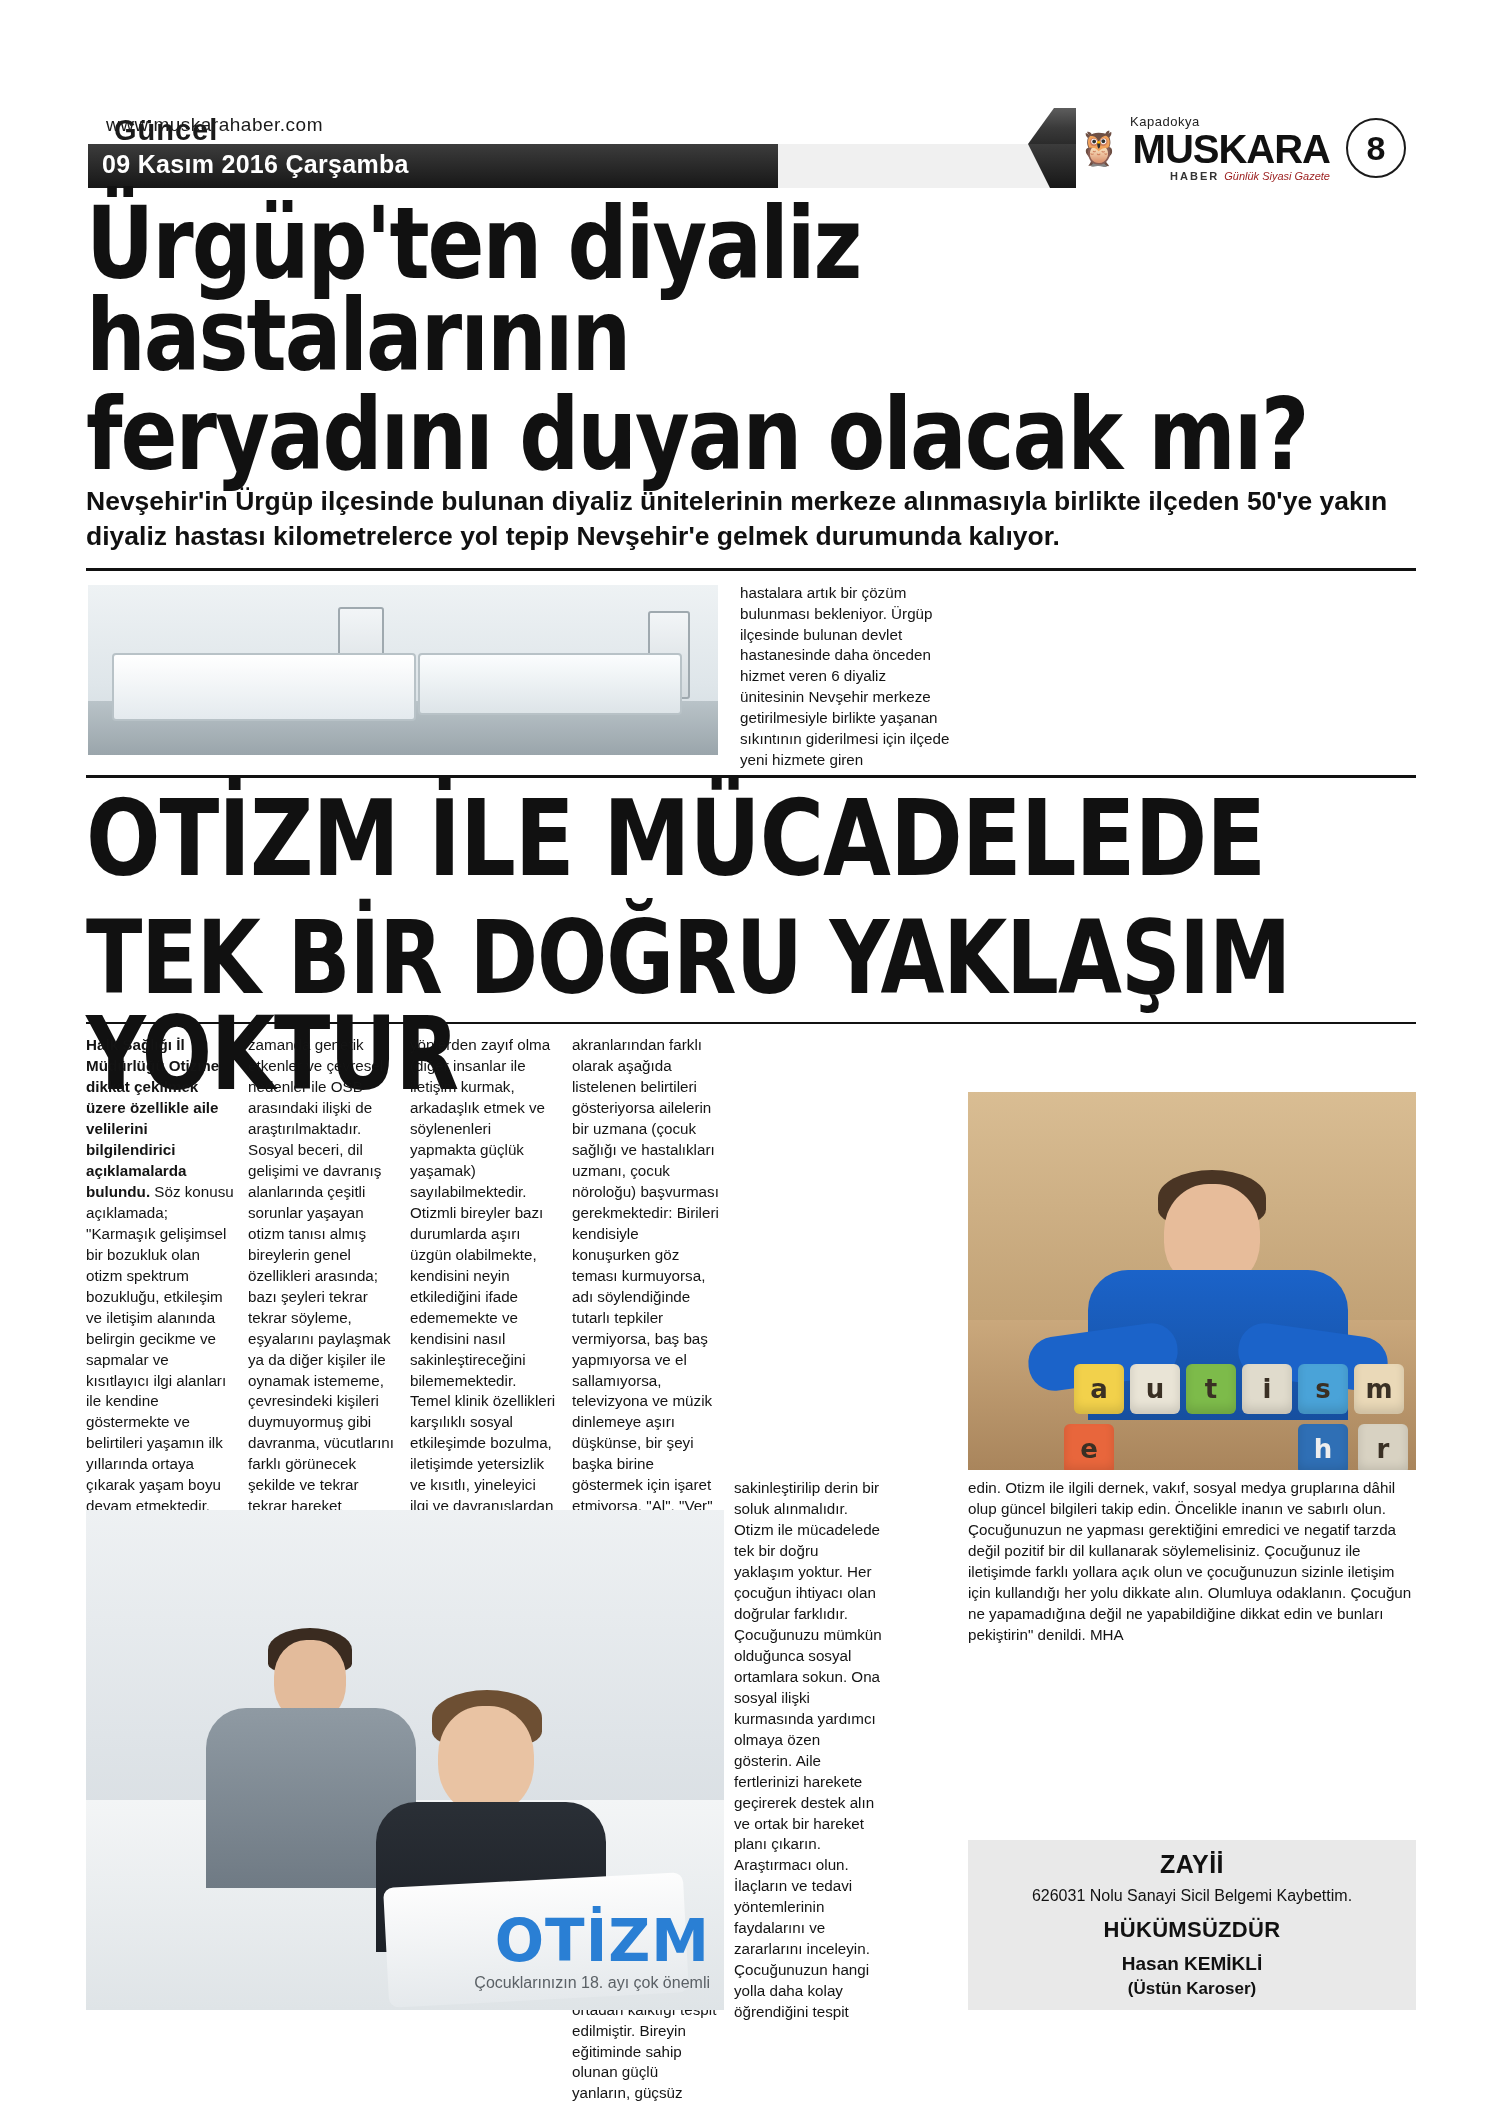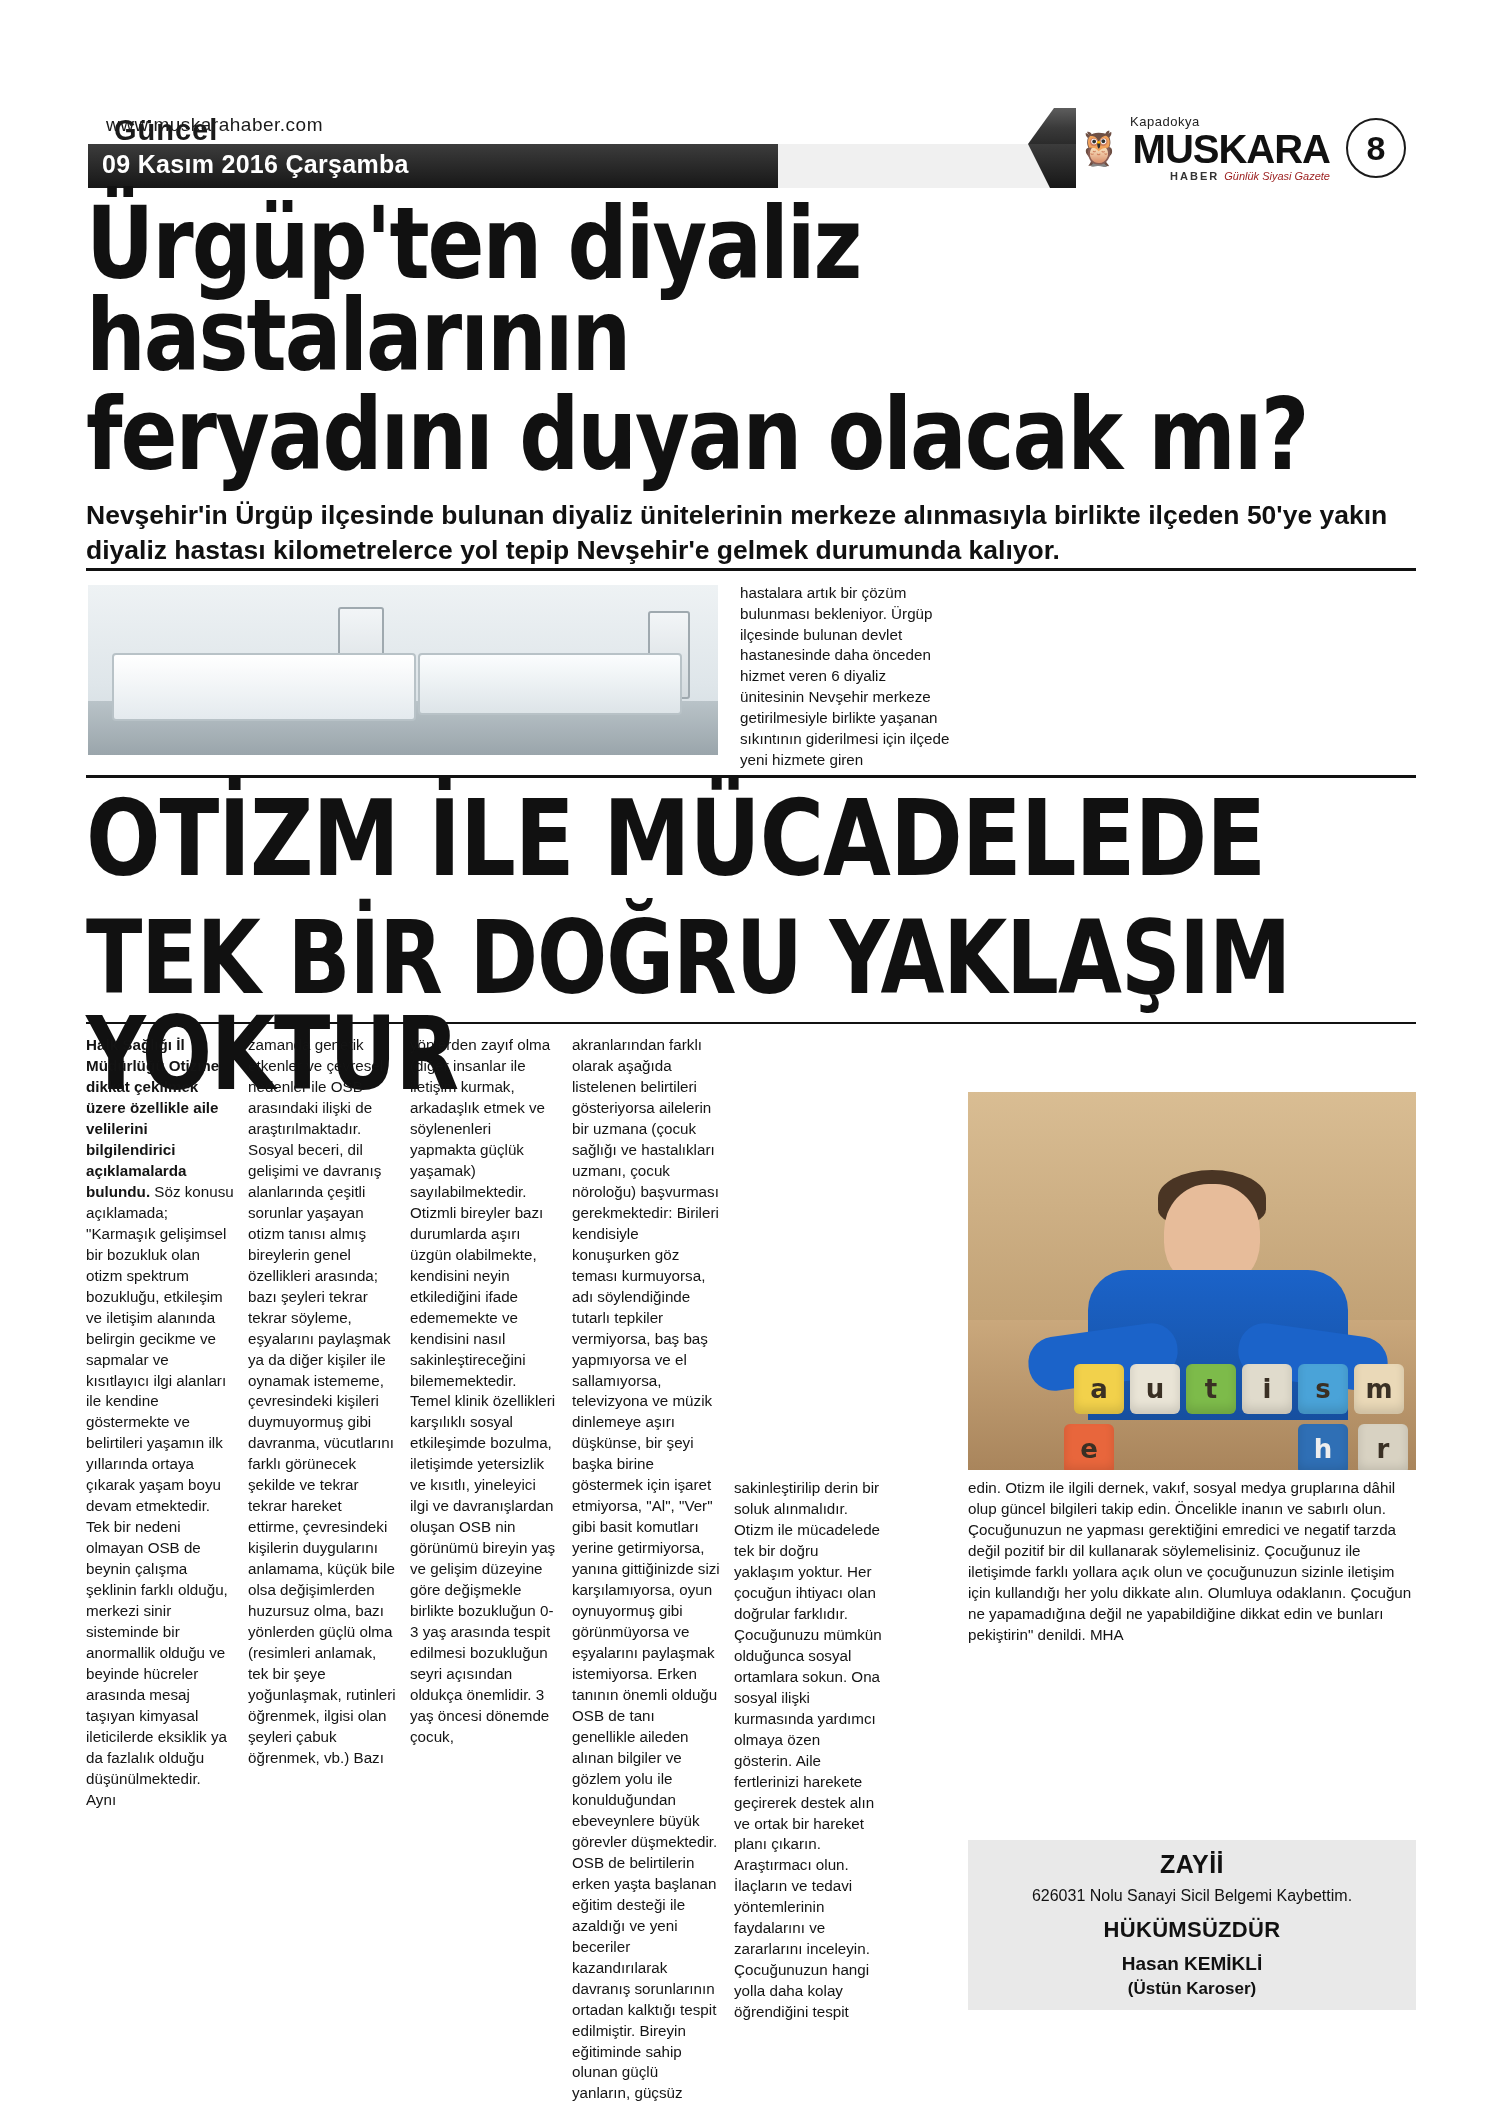--- a/index.html
+++ b/index.html
@@ -181,21 +181,21 @@
     letter-spacing: -2px;
     color: #111;
     font-family: "DejaVu Sans", sans-serif;
     transform: scaleY(1.18);
     transform-origin: left top;
   }
   .lead-head .l2 { display: block; margin-top: 6px; }
   .lead-sub {
     position: absolute;
     left: 86px;
-    top: 498px;
+    top: 484px;
     width: 1330px;
     font-size: 26.5px;
     font-weight: 700;
     line-height: 1.32;
     color: #111;
   }
   .rule {
     position: absolute;
     background: #111;
     height: 3px;
@@ -487,20 +487,35 @@
     <div class="cube" style="left:386px; top:272px; background:#ead9b8;">m</div>
 
     <div class="cube" style="left:96px; top:332px; background:#e8663c;">e</div>
     <div class="cube" style="left:330px; top:332px; background:#2f6fb5; color:#eee;">h</div>
     <div class="cube" style="left:390px; top:332px; background:#d8d2c2;">r</div>
   </div>
 
   <div class="art colA" style="top:1478px;">sakinleştirilip derin bir soluk alınmalıdır. Otizm ile mücadelede tek bir doğru yaklaşım yoktur. Her çocuğun ihtiyacı olan doğrular farklıdır. Çocuğunuzu mümkün olduğunca sosyal ortamlara sokun. Ona sosyal ilişki kurmasında yardımcı olmaya özen gösterin. Aile fertlerinizi harekete geçirerek destek alın ve ortak bir hareket planı çıkarın. Araştırmacı olun. İlaçların ve tedavi yöntemlerinin faydalarını ve zararlarını inceleyin. Çocuğunuzun hangi yolla daha kolay öğrendiğini tespit</div>
   <div class="art colB" style="top:1478px; left:968px; width:448px;">edin. Otizm ile ilgili dernek, vakıf, sosyal medya gruplarına dâhil olup güncel bilgileri takip edin. Öncelikle inanın ve sabırlı olun. Çocuğunuzun ne yapması gerektiğini emredici ve negatif tarzda değil pozitif bir dil kullanarak söylemelisiniz. Çocuğunuz ile iletişimde farklı yollara açık olun ve çocuğunuzun sizinle iletişim için kullandığı her yolu dikkate alın. Olumluya odaklanın. Çocuğun ne yapamadığına değil ne yapabildiğine dikkat edin ve bunları pekiştirin" denildi. MHA</div>
 
+  <div class="photo-otizm">
+    <div class="po-bg"></div>
+    <div class="po-sofa"></div>
+    <div class="po-adult-hair"></div>
+    <div class="po-adult-head"></div>
+    <div class="po-adult-body"></div>
+    <div class="po-boy-hair"></div>
+    <div class="po-boy-head"></div>
+    <div class="po-boy-body"></div>
+    <div class="po-pillow"></div>
+    <div class="po-caption">
+      <div class="big">OTİZM</div>
+      <div class="small">Çocuklarınızın 18. ayı çok önemli</div>
+    </div>
+  </div>
 
   <div class="zayi-box">
     <div class="zayi-title">ZAYİİ</div>
     <div class="zayi-line">626031 Nolu Sanayi Sicil Belgemi Kaybettim.</div>
     <div class="zayi-hk">HÜKÜMSÜZDÜR</div>
     <div class="zayi-name">Hasan KEMİKLİ</div>
     <div class="zayi-sub">(Üstün Karoser)</div>
   </div>
 
 </div>

